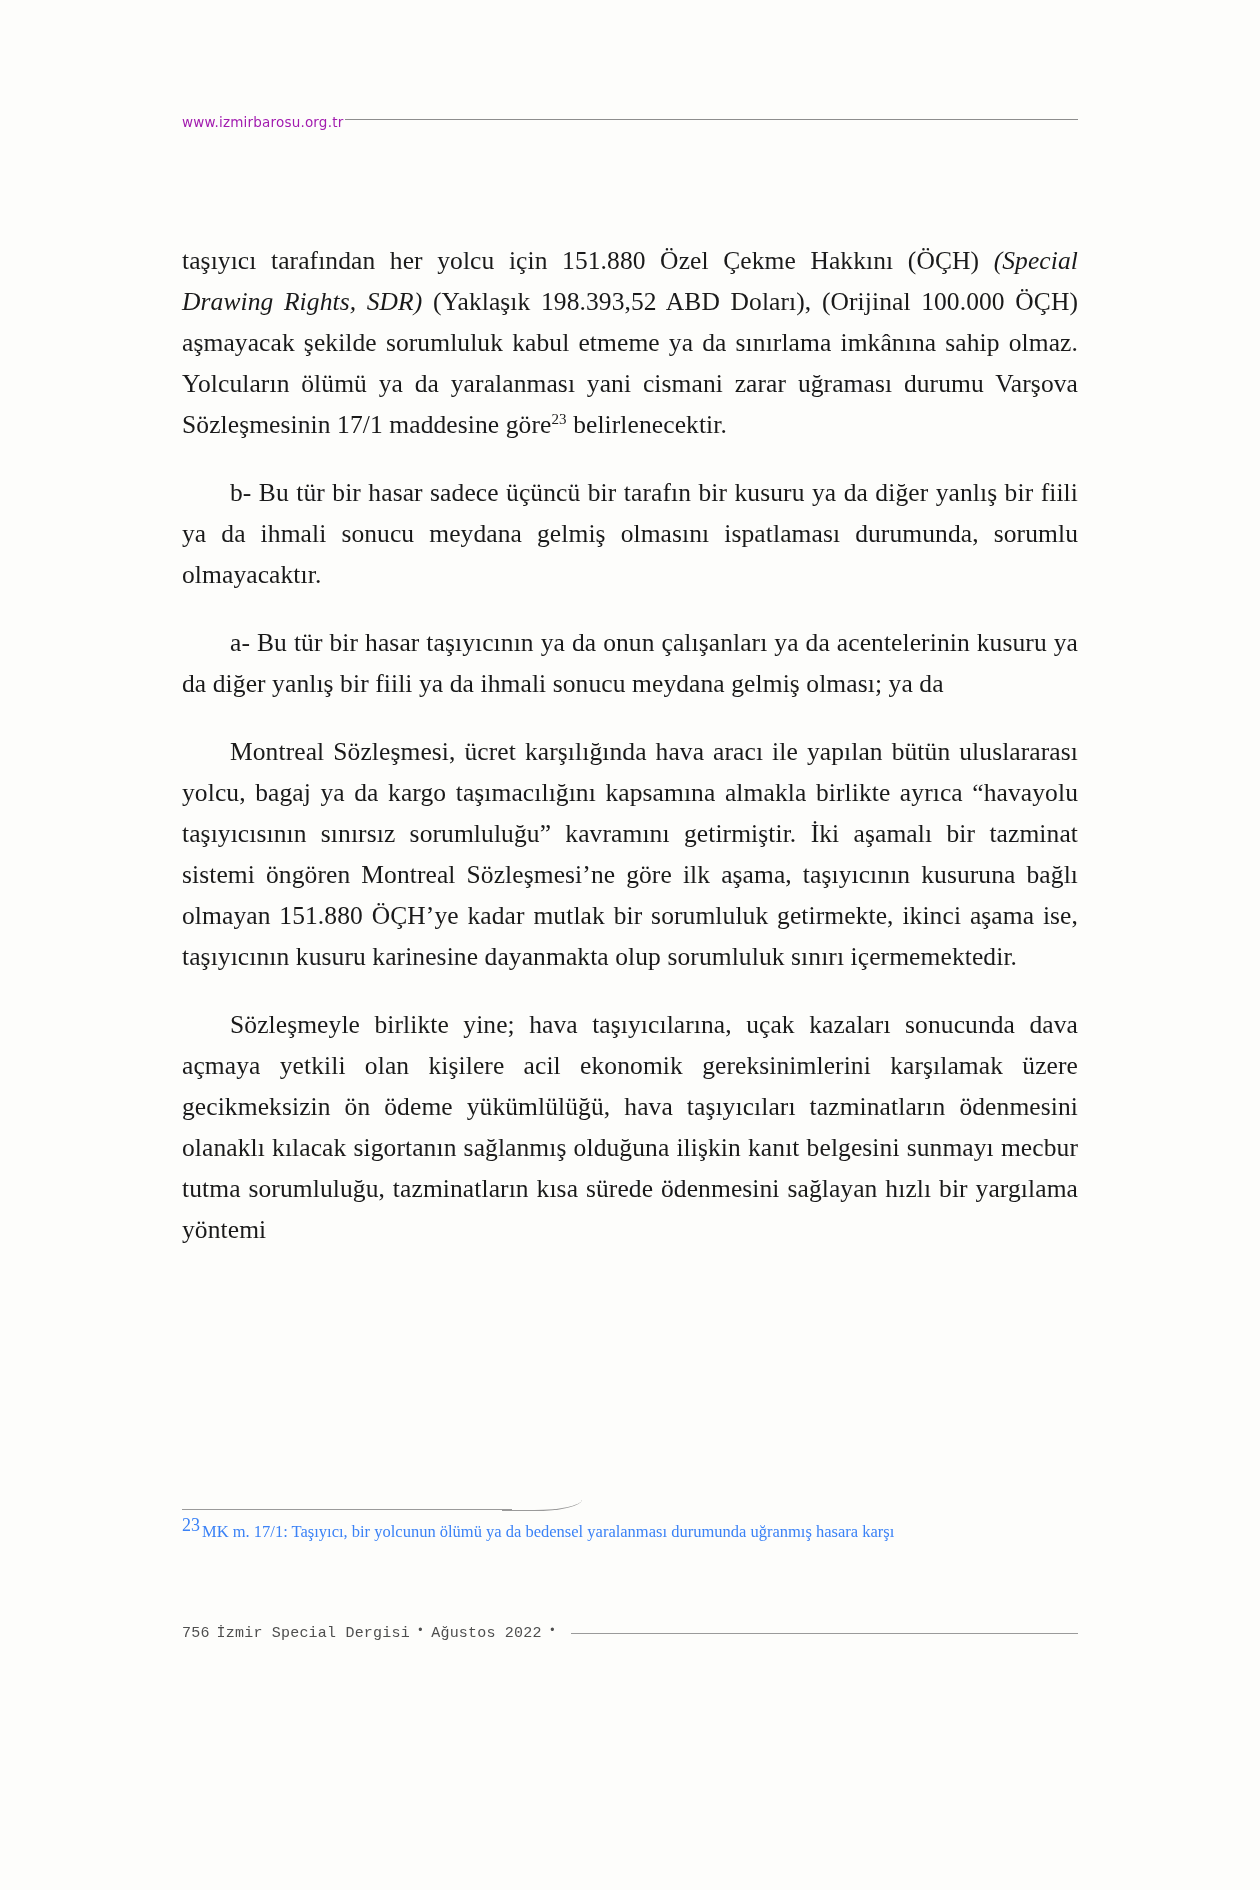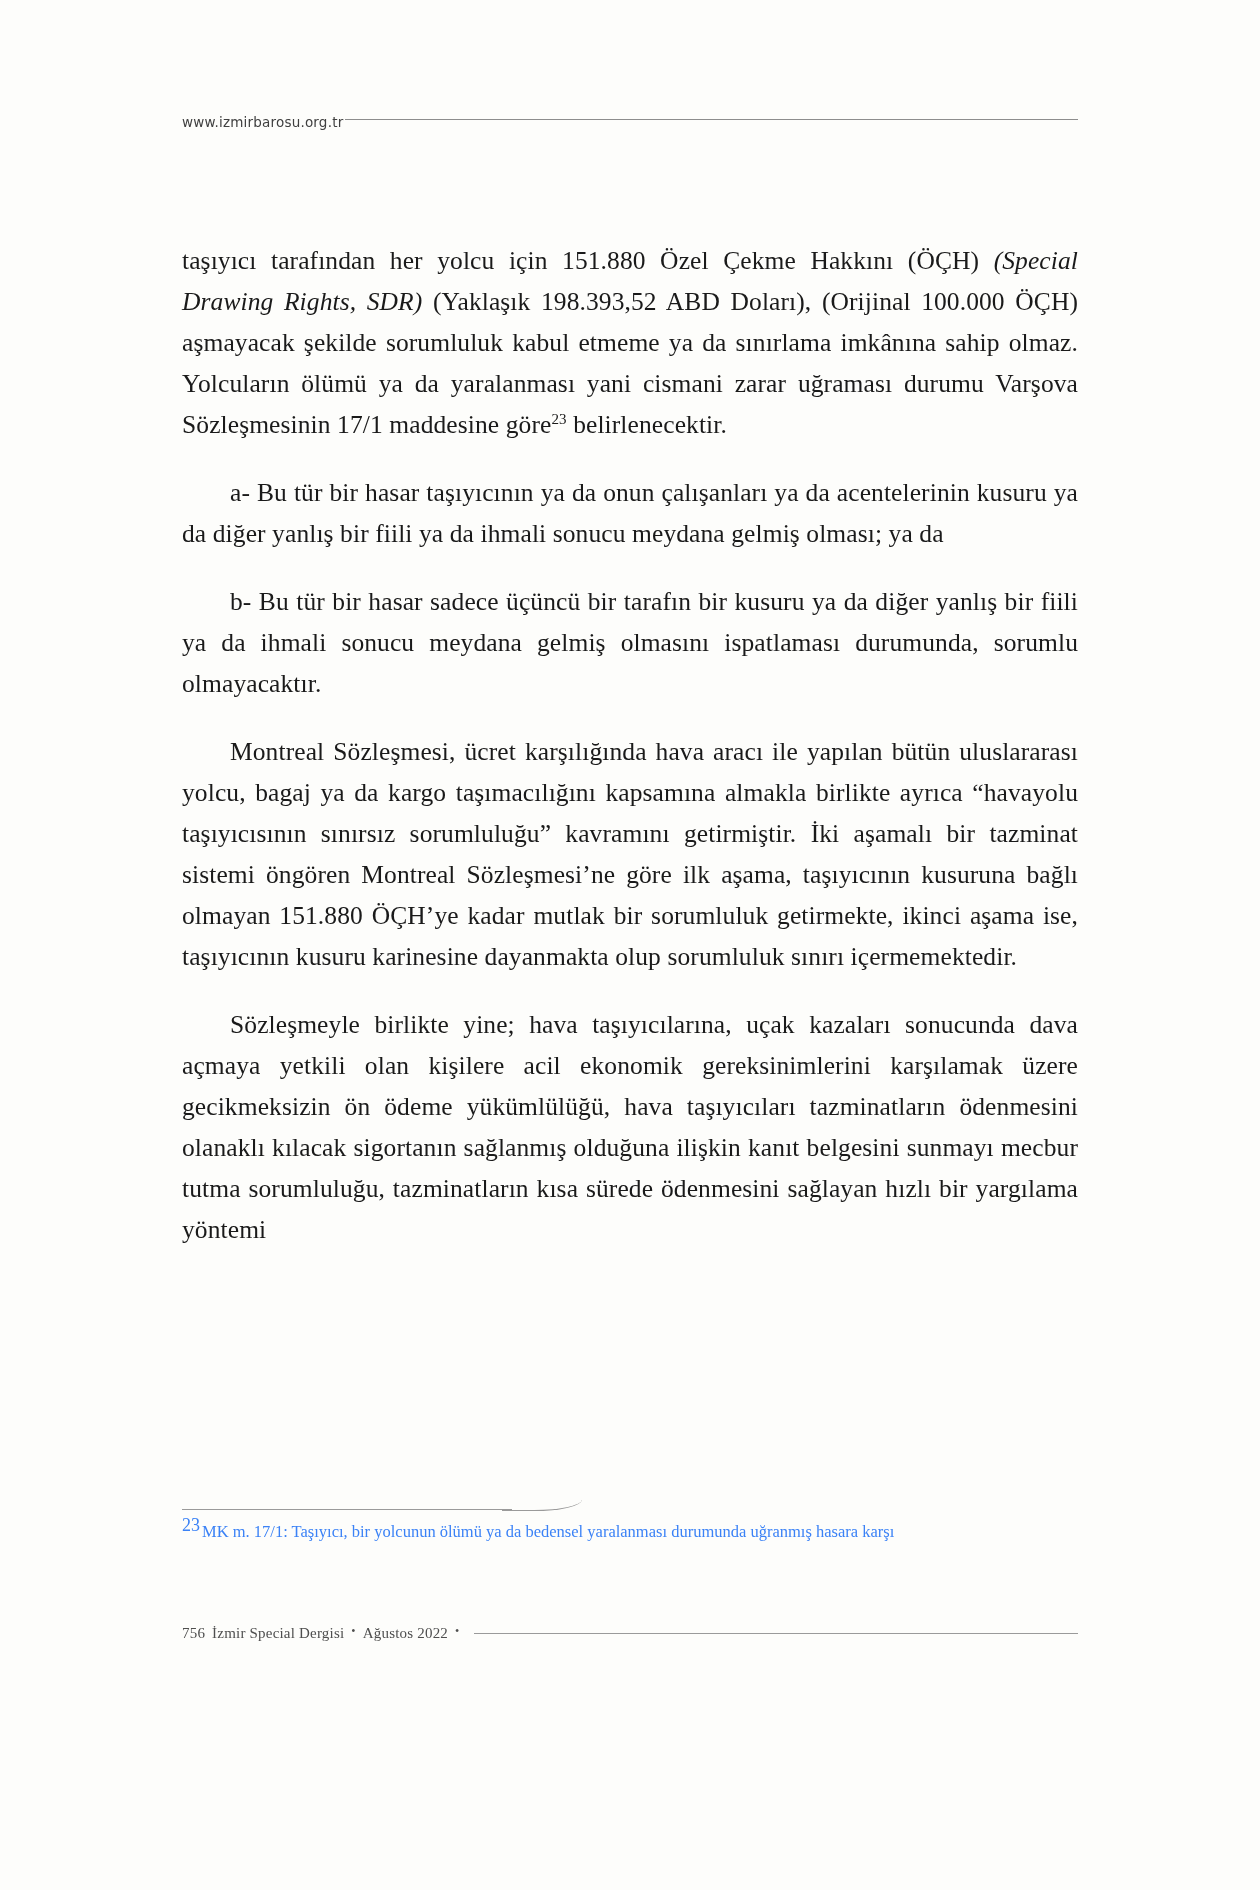--- a/index.html
+++ b/index.html
@@ -29,21 +29,21 @@
     left: 182px;
     right: 182px;
     height: 20px;
     display: flex;
     align-items: center;
   }
   .header-url {
     font-family: "DejaVu Sans", sans-serif;
     font-size: 13.5px;
     letter-spacing: 0.2px;
-    color: #404040;
+    color: #a21caf;
     white-space: nowrap;
     margin-top: 8px;
   }
   .header-rule {
     flex: 1;
     height: 1px;
     background: #8d8d8d;
     margin-left: 2px;
     margin-bottom: -2px;
   }
@@ -134,21 +134,21 @@
 
   
   .footer {
     position: absolute;
     left: 182px;
     right: 182px;
     top: 1620px;
     height: 26px;
     display: flex;
     align-items: center;
-    font-family: Liberation Serif, serif;
+    font-family: Liberation Mono, monospace;
     font-size: 15px;
     color: #4e4e4e;
     letter-spacing: 0.2px;
   }
   .footer .page-no {
     margin-right: 7px;
   }
   .footer .footer-text {
     white-space: nowrap;
   }
@@ -176,23 +176,23 @@
     <span class="header-rule"></span>
   </div>
 
   <div class="content">
 
     <p class="para">
       <span>taşıyıcı tarafından her yolcu için 151.880 Özel Çekme Hakkını (ÖÇH) </span><span class="italic">(Special Drawing Rights, SDR)</span><span> (Yaklaşık 198.393,52 ABD Doları), (Orijinal 100.000 ÖÇH) aşmayacak şekilde sorumluluk kabul etmeme ya da sınırlama imkânına sahip olmaz. Yolcuların ölümü ya da yaralanması yani cismani zarar uğraması durumu Varşova Sözleşmesinin 17/1 maddesine göre</span><sup class="fn">23</sup><span> belirlenecektir.</span>
     </p>
 
 
+    <p class="para indent">b- Bu tür bir hasar sadece üçüncü bir tarafın bir kusuru ya da diğer yanlış bir fiili ya da ihmali sonucu meydana gelmiş olmasını ispatlaması durumunda, sorumlu olmayacaktır.</p>
+
     <p class="para indent">a- Bu tür bir hasar taşıyıcının ya da onun çalışanları ya da acentelerinin kusuru ya da diğer yanlış bir fiili ya da ihmali sonucu meydana gelmiş olması; ya da</p>
-
-    <p class="para indent">b- Bu tür bir hasar sadece üçüncü bir tarafın bir kusuru ya da diğer yanlış bir fiili ya da ihmali sonucu meydana gelmiş olmasını ispatlaması durumunda, sorumlu olmayacaktır.</p>
 
     <p class="para indent">Montreal Sözleşmesi, ücret karşılığında hava aracı ile yapılan bütün uluslararası yolcu, bagaj ya da kargo taşımacılığını kapsamına almakla birlikte ayrıca “havayolu taşıyıcısının sınırsız sorumluluğu” kavramını getirmiştir. İki aşamalı bir tazminat sistemi öngören Montreal Sözleşmesi’ne göre ilk aşama, taşıyıcının kusuruna bağlı olmayan 151.880 ÖÇH’ye kadar mutlak bir sorumluluk getirmekte, ikinci aşama ise, taşıyıcının kusuru karinesine dayanmakta olup sorumluluk sınırı içermemektedir.</p>
 
     <p class="para indent">Sözleşmeyle birlikte yine; hava taşıyıcılarına, uçak kazaları sonucunda dava açmaya yetkili olan kişilere acil ekonomik gereksinimlerini karşılamak üzere gecikmeksizin ön ödeme yükümlülüğü, hava taşıyıcıları tazminatların ödenmesini olanaklı kılacak sigortanın sağlanmış olduğuna ilişkin kanıt belgesini sunmayı mecbur tutma sorumluluğu, tazminatların kısa sürede ödenmesini sağlayan hızlı bir yargılama yöntemi</p>
 
   </div>
 
   <div class="footnote-sep">
     <span class="line"></span>
     <span class="curve"></span>

